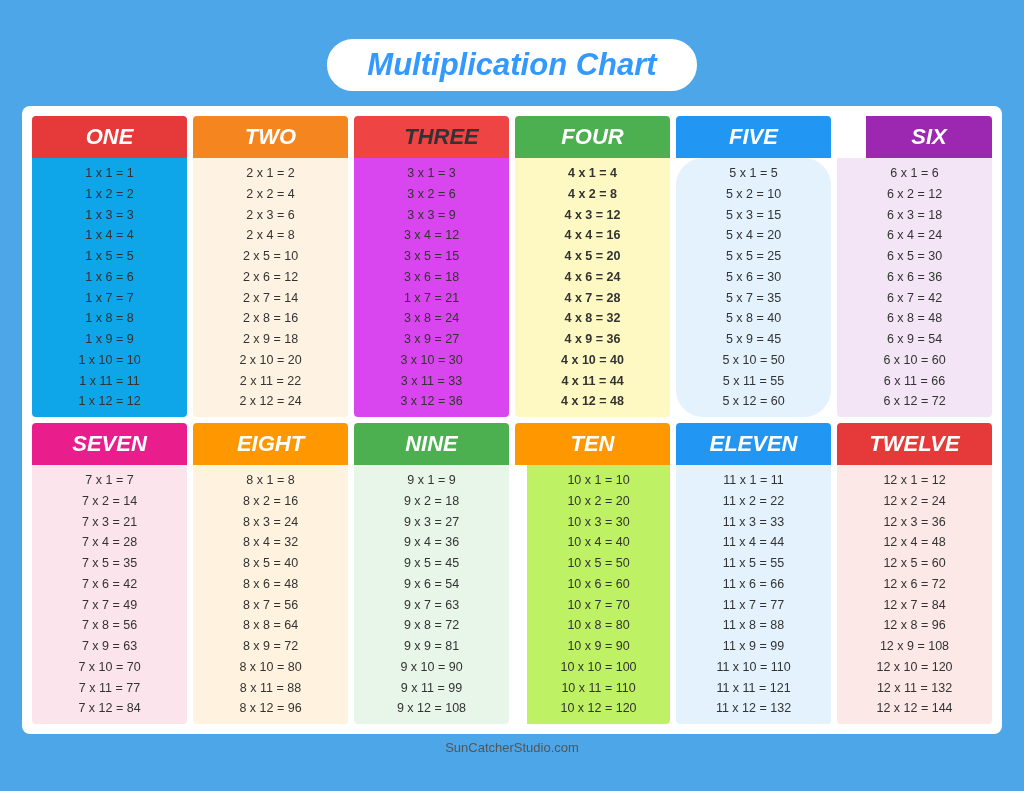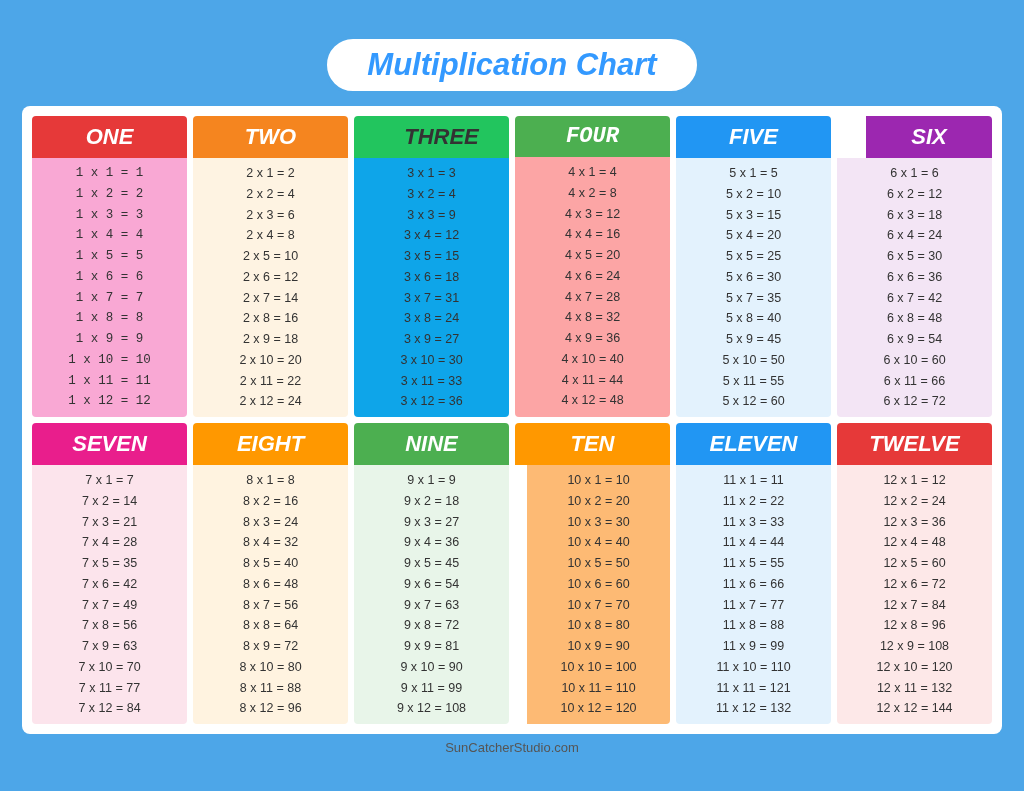--- a/index.html
+++ b/index.html
@@ -73,42 +73,42 @@
     .footer {
       text-align: center;
       margin-top: 6px;
       color: #555;
       font-size: 13px;
     }
 
     
     .header-one { background-color: #e63939; }
     .header-two { background-color: #f5851f; }
-    .header-three { background-color: #22c55e; color: #333 !important; padding-left: 24px; }
-    .header-four { background-color: #4caf50; font-family: Liberation Mono, monospace; }
+    .header-three { background-color: #ef4444; color: #333 !important; padding-left: 24px; }
+    .header-four { background-color: #4caf50; }
     .header-five { background-color: #2196f3; }
     .header-six { background-color: #9c27b0; margin-left: 29px; }
     .header-seven { background-color: #e91e8c; font-style: italic; }
     .header-eight { background-color: #ff9800; }
     .header-nine { background-color: #4caf50; }
     .header-ten { background-color: #ff9800; }
     .header-eleven { background-color: #2196f3; }
     .header-twelve { background-color: #e63939; }
 
     
-    .body-one { background-color: #f9a8d4; font-family: Liberation Mono, monospace; }
+    .body-one { background-color: #0ea5e9; }
     .body-two { background-color: #fef3e2; }
-    .body-three { background-color: #0ea5e9; }
-    .body-four { background-color: #fca5a5; }
-    .body-five { background-color: #e3f2fd; }
+    .body-three { background-color: #d946ef; }
+    .body-four { background-color: #fef9c3; font-weight: bold; }
+    .body-five { background-color: #e3f2fd; border-radius: 27px; }
     .body-six { background-color: #f3e5f5; }
     .body-seven { background-color: #fce4ec; }
     .body-eight { background-color: #fff3e0; }
     .body-nine { background-color: #e8f5e9; }
-    .body-ten { background-color: #fdba74; margin-left: 12px; }
+    .body-ten { background-color: #bef264; margin-left: 12px; }
     .body-eleven { background-color: #e3f2fd; }
     .body-twelve { background-color: #fde8e8; }
   </style>
 </head>
 <body>
 
 <div class="page-container">
   <div class="title-container">
     <div class="title-box">
       <span class="title-text">Multiplication Chart</span>
@@ -147,26 +147,26 @@
           <div class="mult-row">2 x 9 = 18</div>
           <div class="mult-row">2 x 10 = 20</div>
           <div class="mult-row">2 x 11 = 22</div>
           <div class="mult-row">2 x 12 = 24</div>
         </div>
       </div>
       <div class="number-section">
         <div class="section-header header-three" style="color: rgb(51, 51, 51);">THREE</div>
         <div class="section-body body-three">
           <div class="mult-row">3 x 1 = 3</div>
-          <div class="mult-row">3 x 2 = 4</div>
+          <div class="mult-row">3 x 2 = 6</div>
           <div class="mult-row">3 x 3 = 9</div>
           <div class="mult-row">3 x 4 = 12</div>
           <div class="mult-row">3 x 5 = 15</div>
           <div class="mult-row">3 x 6 = 18</div>
-          <div class="mult-row">3 x 7 = 31</div>
+          <div class="mult-row">1 x 7 = 21</div>
           <div class="mult-row">3 x 8 = 24</div>
           <div class="mult-row">3 x 9 = 27</div>
           <div class="mult-row">3 x 10 = 30</div>
           <div class="mult-row">3 x 11 = 33</div>
           <div class="mult-row">3 x 12 = 36</div>
         </div>
       </div>
       <div class="number-section">
         <div class="section-header header-four">FOUR</div>
         <div class="section-body body-four">

